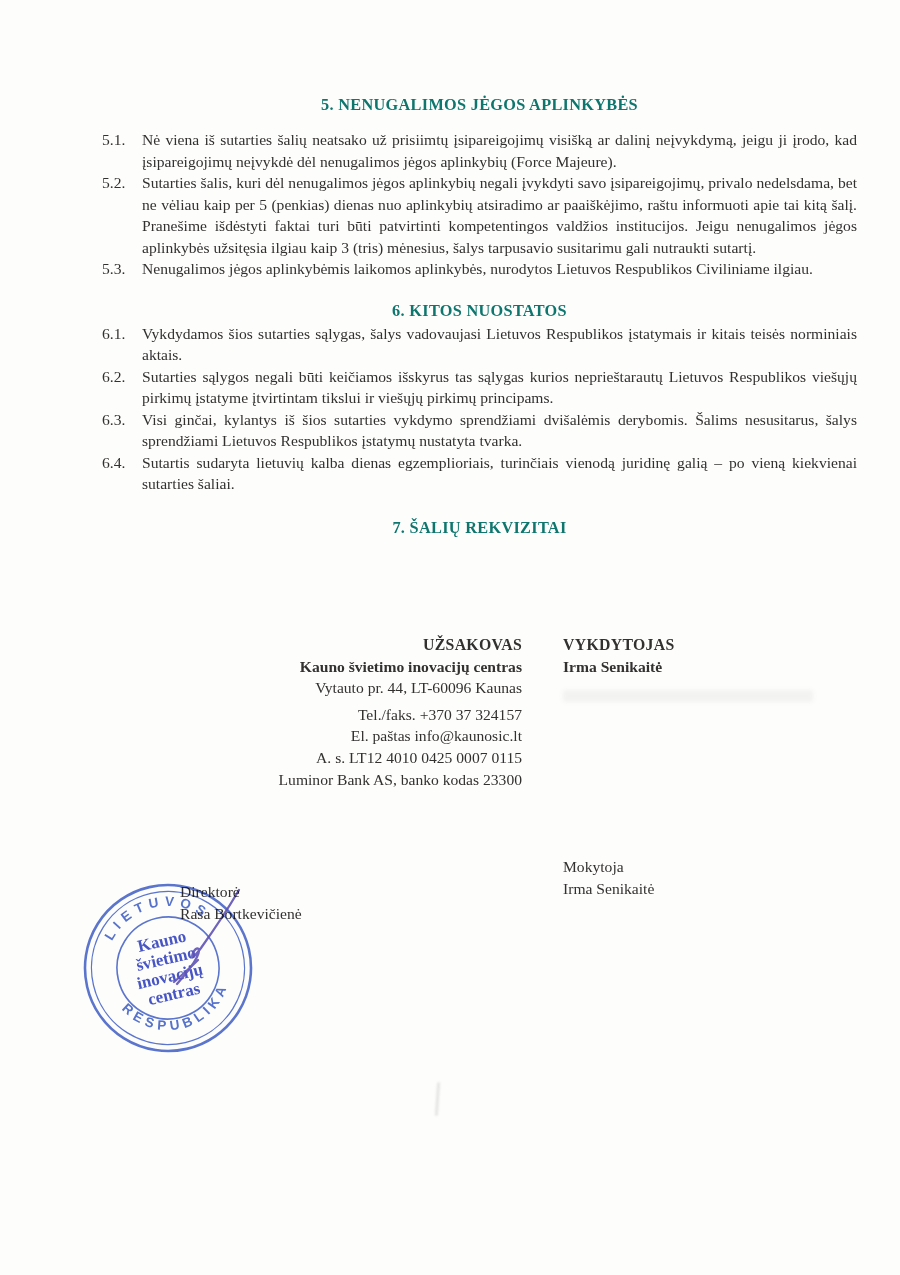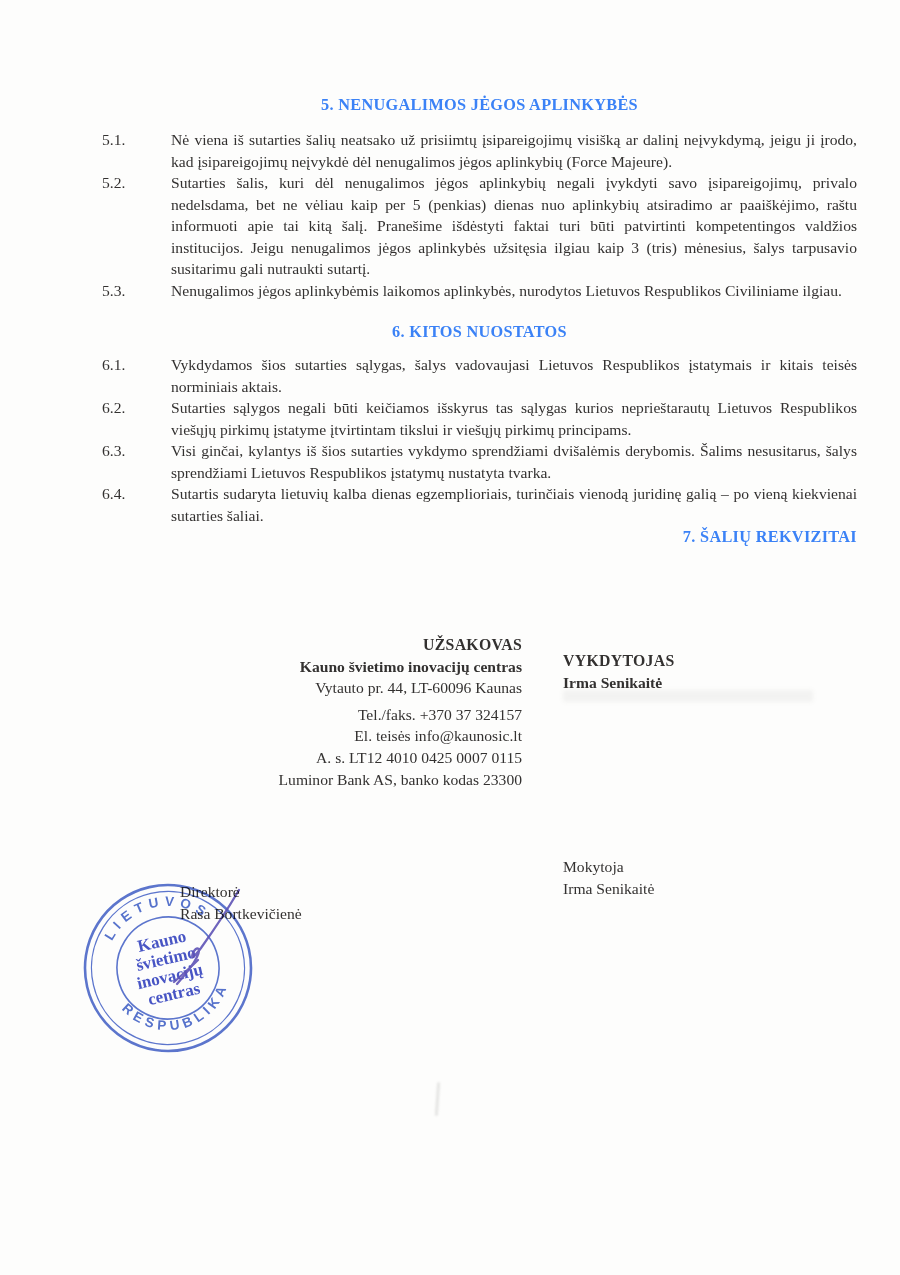--- a/index.html
+++ b/index.html
@@ -15,33 +15,33 @@
   }
   
   .doc {
     position:absolute; left:102px; top:94px; width:755px;
     font-size:15.6px; line-height:21.5px;
   }
   .sec-heading {
     font-size:16.3px; font-weight:bold; text-align:center;
     letter-spacing:0.3px; line-height:22px;
     margin-bottom:13px;
-    color:#3b82f6;
+    color:#0f766e;
   }
-  .sec-heading.h6 { margin-top:20px; margin-bottom:11px; }
-  .sec-heading.h7 { margin-bottom:0;text-align:right; }
-  .clause { display:flex;gap:29px; }
+  .sec-heading.h6 { margin-top:20px; margin-bottom:1px; }
+  .sec-heading.h7 { margin-top:22px; margin-bottom:0; }
+  .clause { display:flex; }
   .clause .num { flex:0 0 40px; }
   .clause .txt { flex:1; text-align:justify; }
 
   
   .parties { position:absolute; left:172px; top:634px; width:690px;
     font-size:15.6px; line-height:21.5px; }
   .col-left  { position:absolute; left:0; top:0; width:350px;text-align:right; }
-  .col-right { position:absolute; left:391px; top:16px; width:290px; }
+  .col-right { position:absolute; left:391px; top:0; width:290px; }
   .role { font-weight:bold; font-size:15.8px; letter-spacing:0.3px; }
   .party-name { font-weight:bold; margin-top:0; }
   .party-details { margin-top:5px; }
   .party-details div { line-height:21.7px; }
 
   
   .signatures { position:absolute; left:0; top:856px; width:900px;
     font-size:15.6px; line-height:22px; }
   .sig-left  { position:absolute; left:180px; top:0;margin-top:25px; }
   .sig-right { position:absolute; left:563px; top:0; }
@@ -112,21 +112,21 @@
     <div class="sec-heading h7">7. ŠALIŲ REKVIZITAI</div>
   </div>
 
   <div class="parties">
     <div class="col-left">
       <div class="role">UŽSAKOVAS</div>
       <div class="party-name">Kauno švietimo inovacijų centras</div>
       <div>Vytauto pr. 44, LT-60096 Kaunas</div>
       <div class="party-details">
         <div>Tel./faks. +370 37 324157</div>
-        <div>El. teisės info@kaunosic.lt</div>
+        <div>El. paštas info@kaunosic.lt</div>
         <div>A. s. LT12 4010 0425 0007 0115</div>
         <div>Luminor Bank AS, banko kodas 23300</div>
       </div>
     </div>
     <div class="col-right">
       <div class="role">VYKDYTOJAS</div>
       <div class="party-name">Irma Senikaitė</div>
     </div>
   </div>
 

